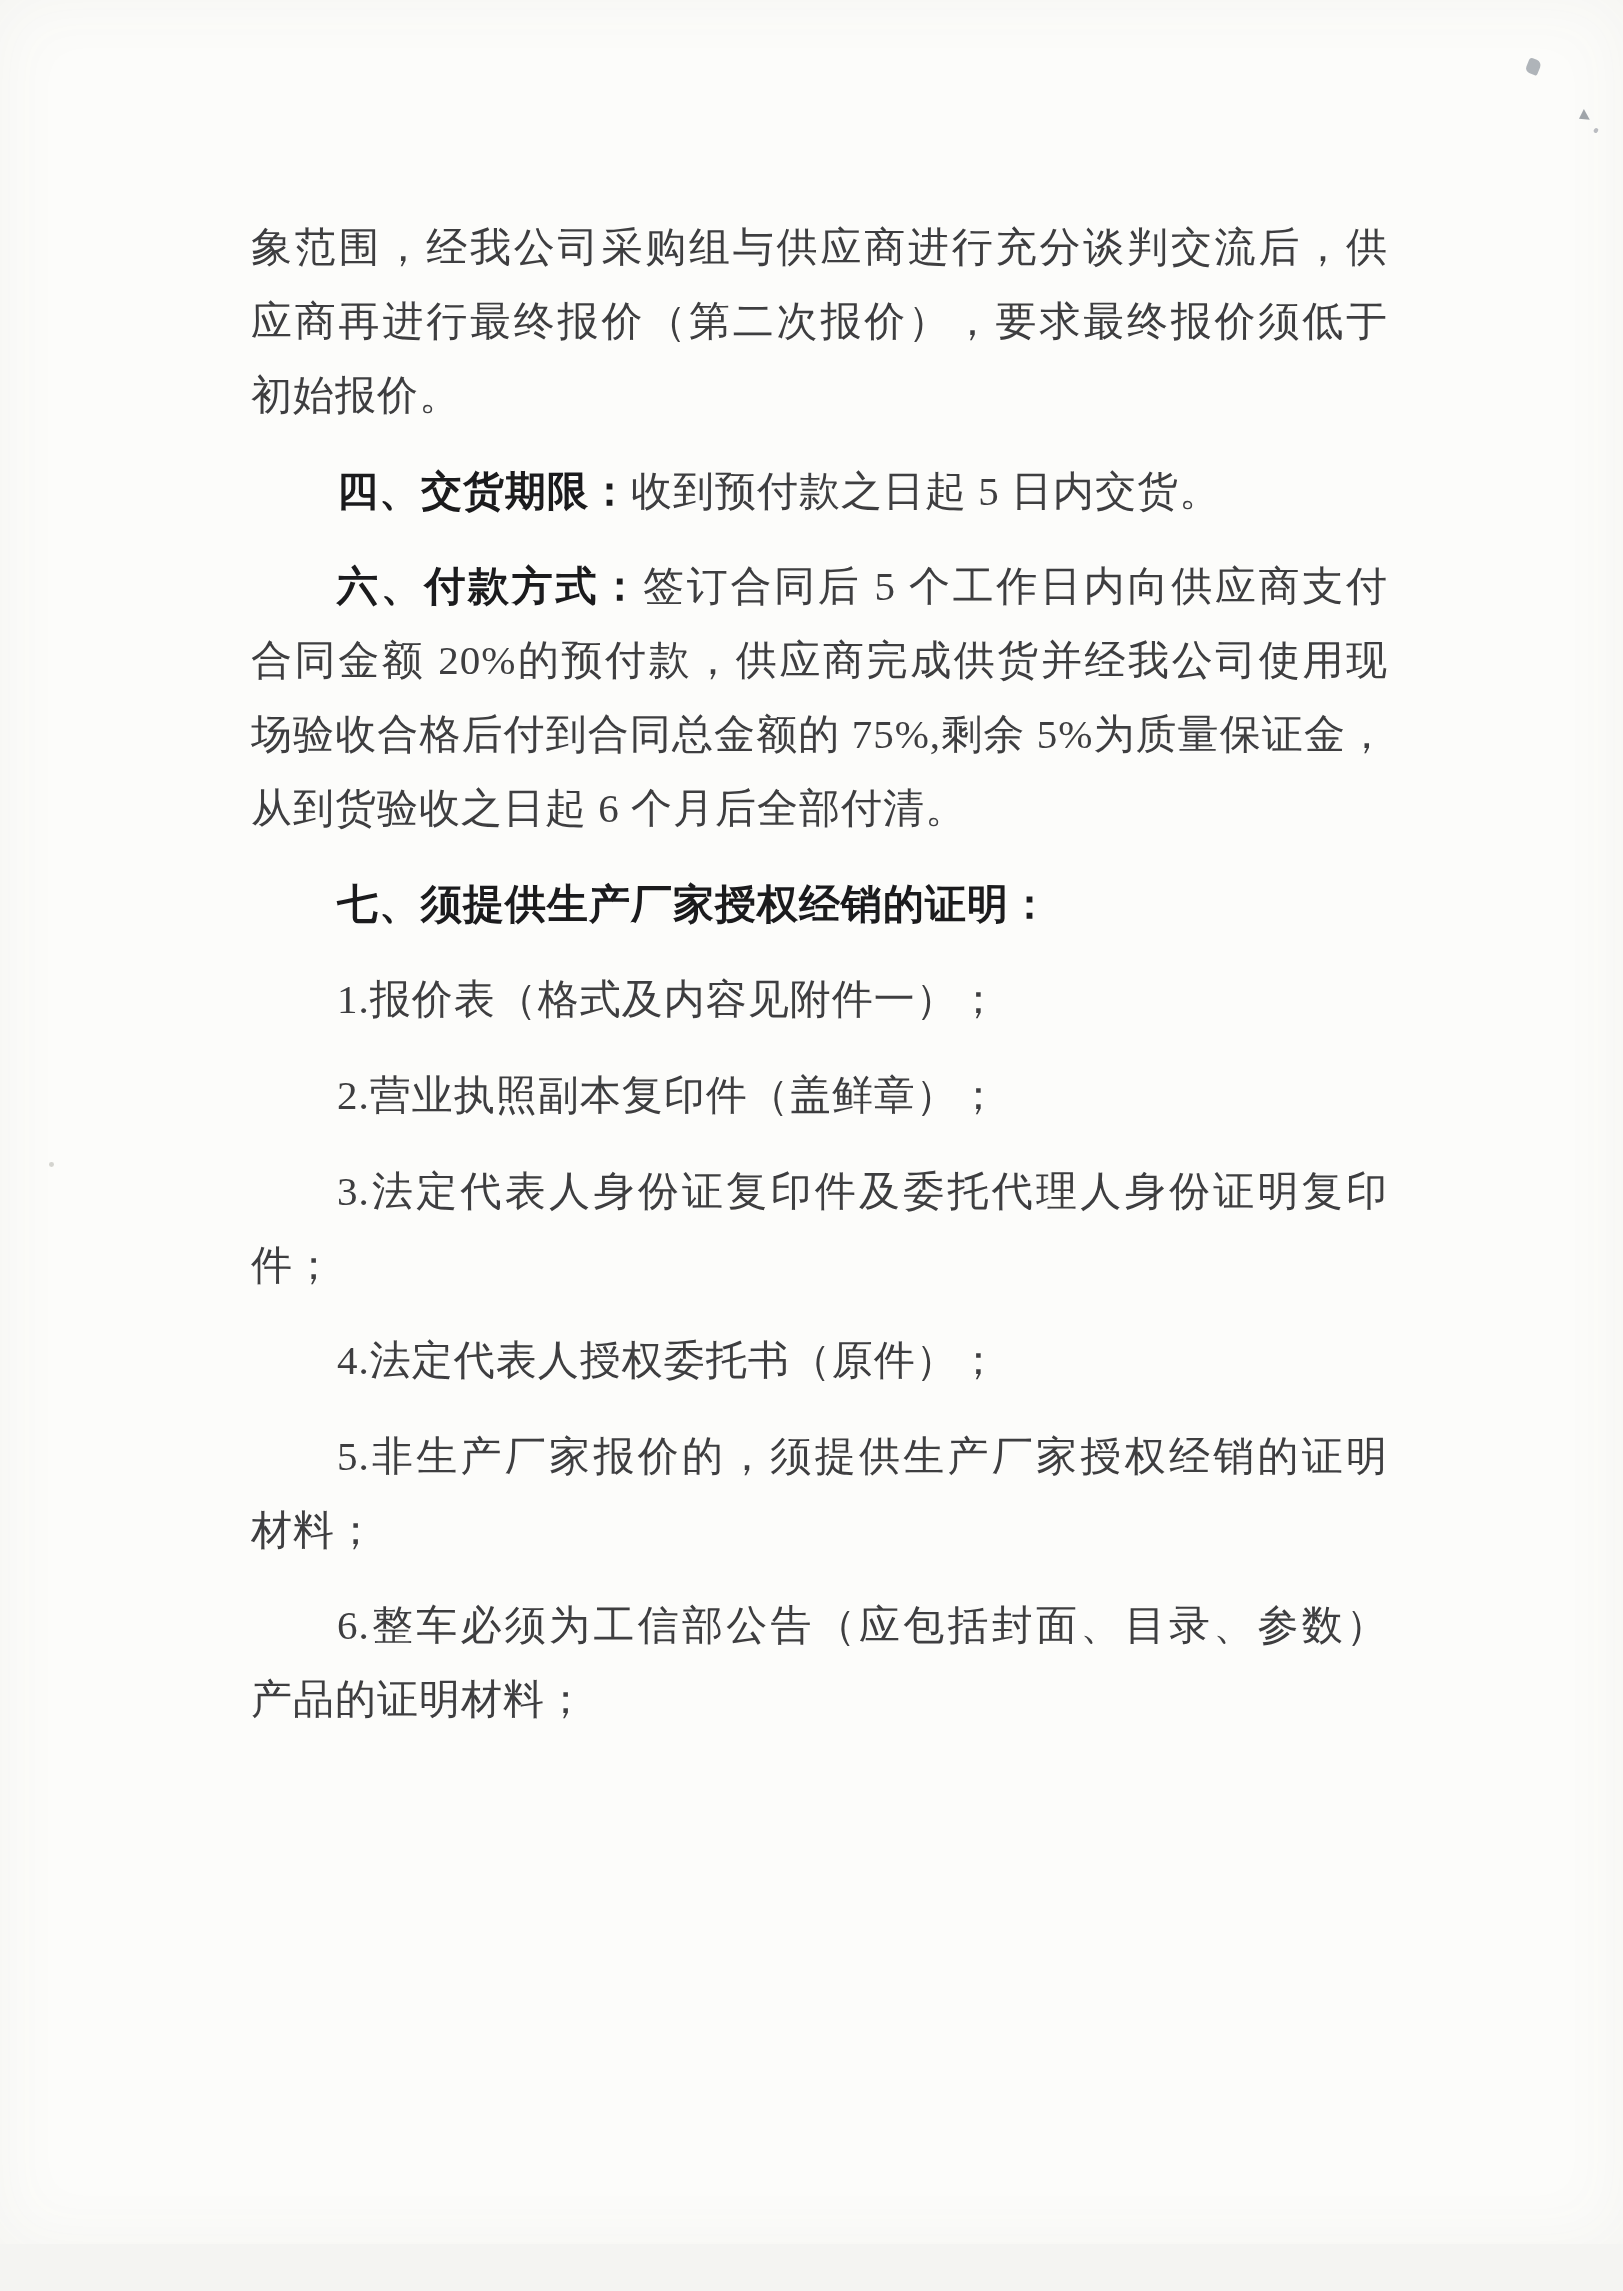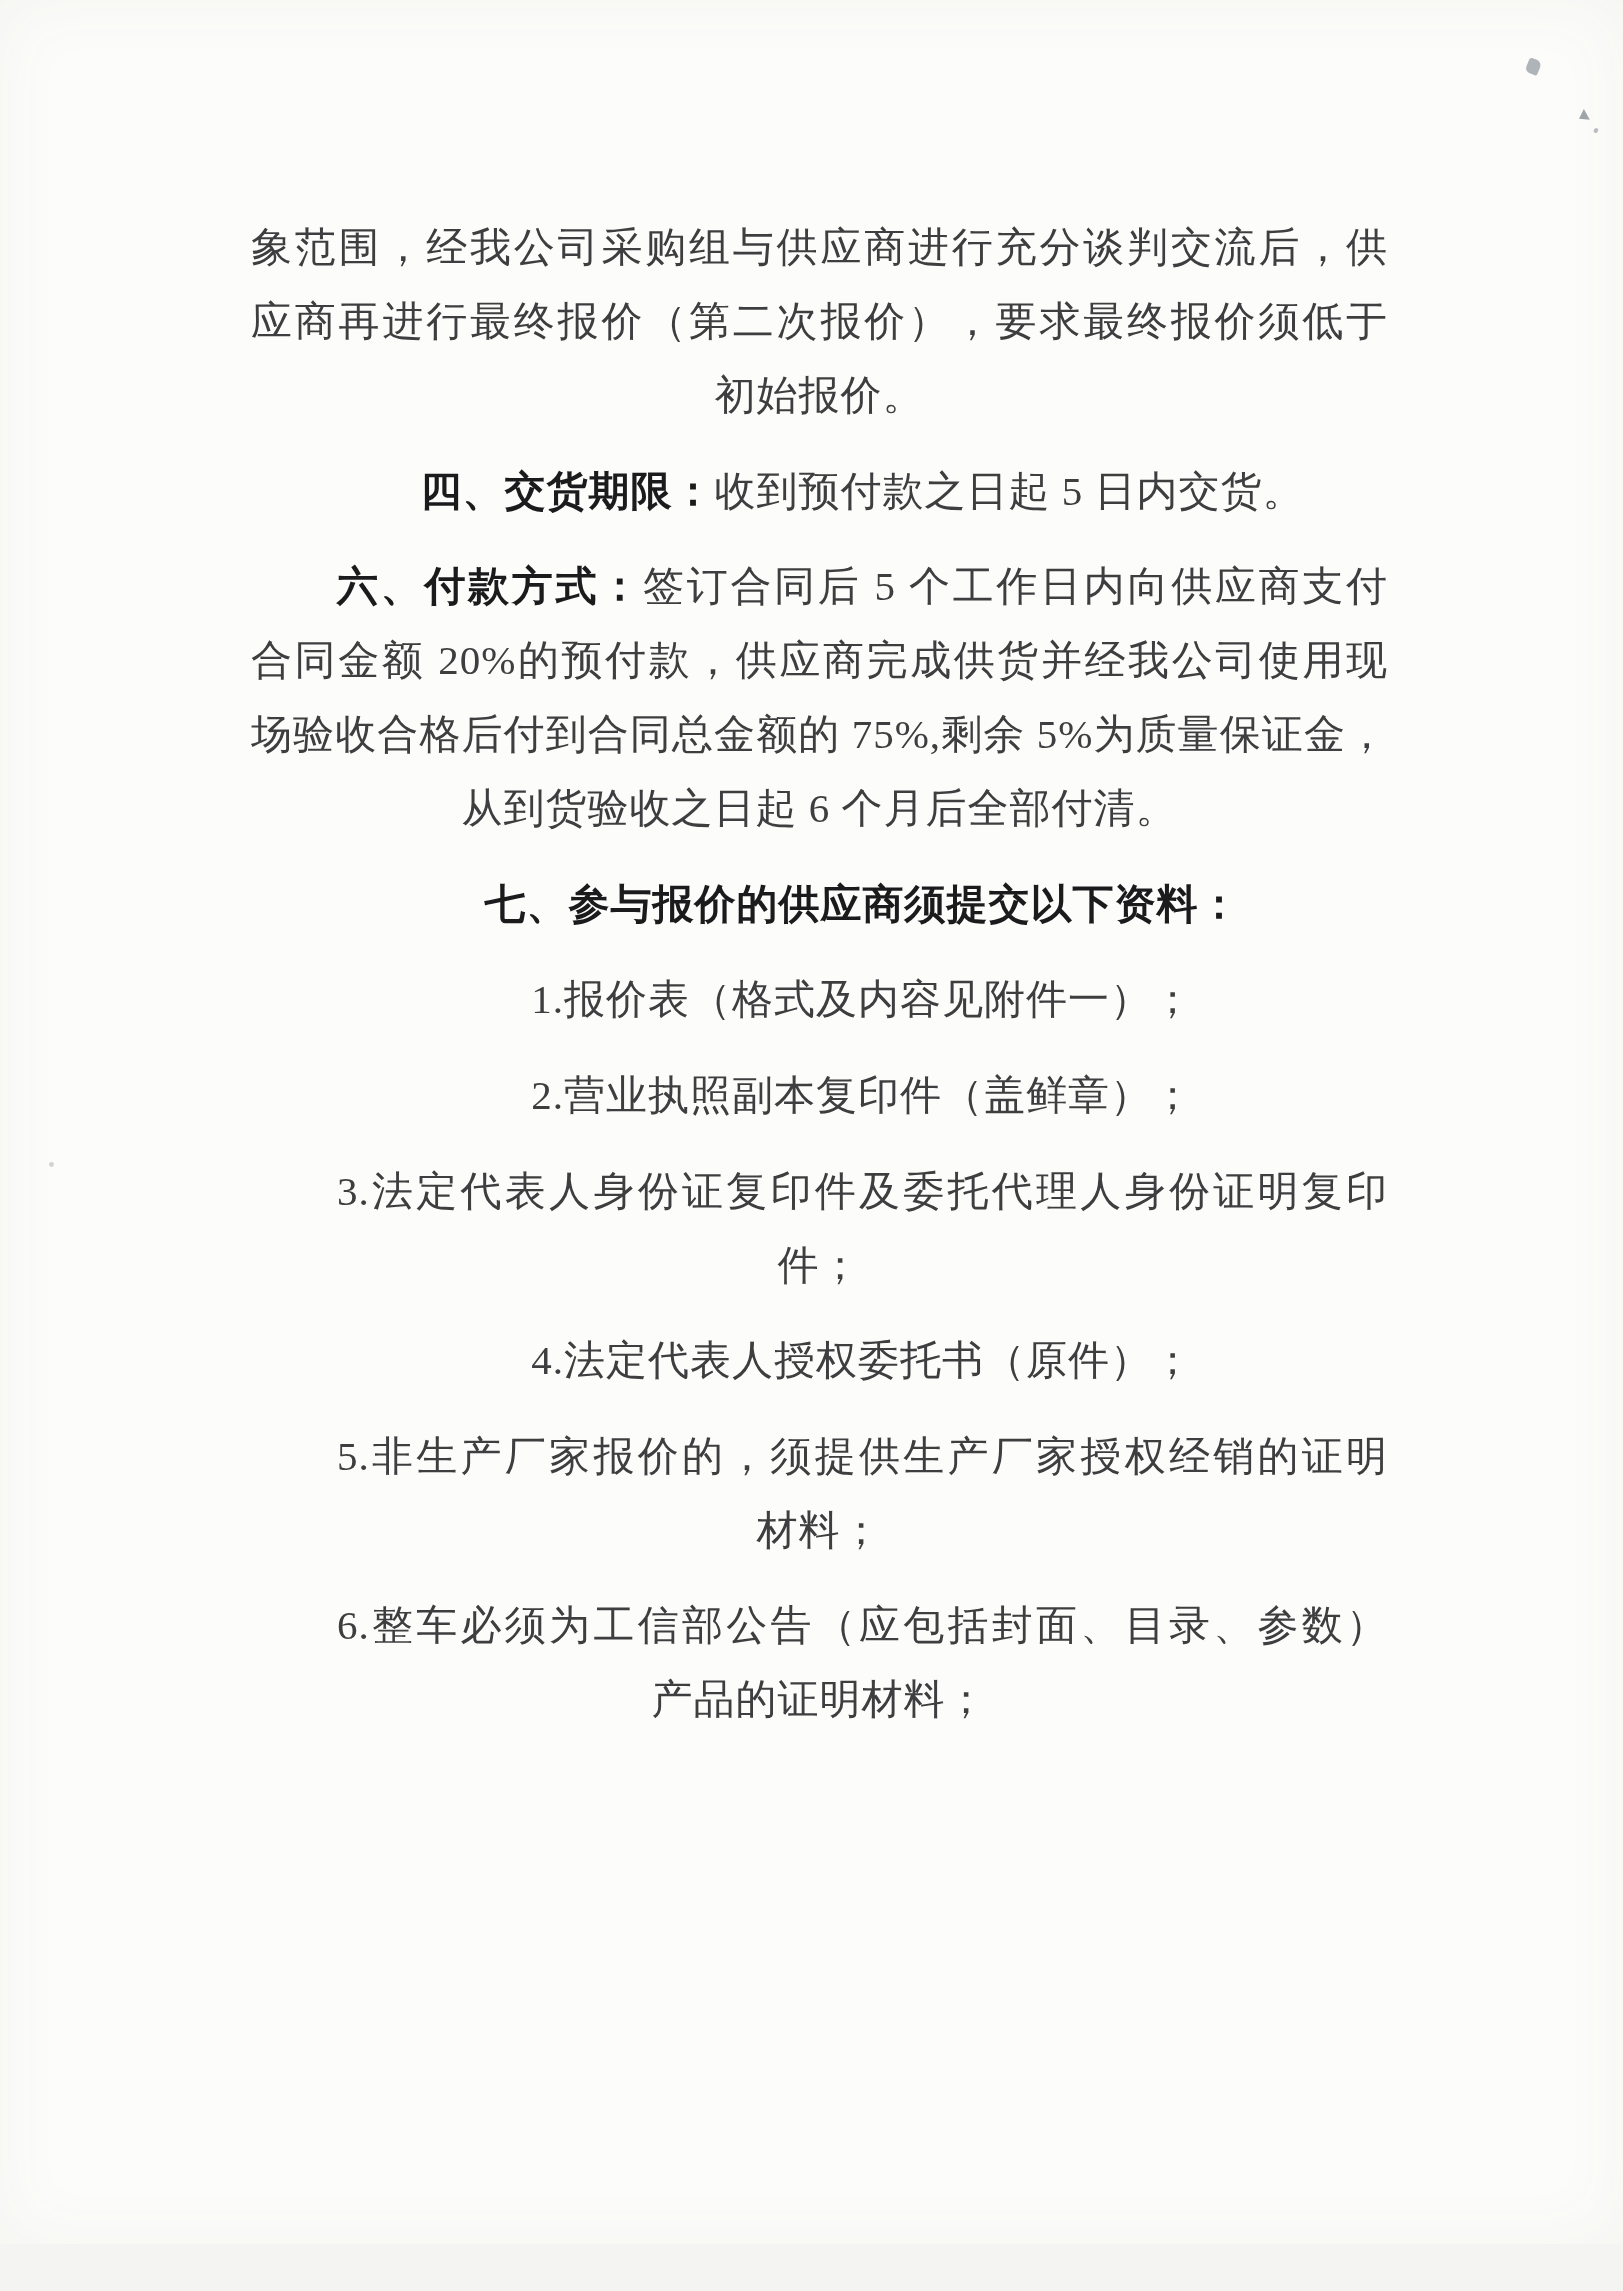--- a/index.html
+++ b/index.html
@@ -23,21 +23,21 @@
     font-size: 41px;
     letter-spacing: 1px;
   }
   .para { margin: 0 0 21.6px 0; }
   .line {
     display: block;
     height: 74px;
     line-height: 74px;
     white-space: nowrap;
     overflow: hidden;
-    text-align: center;
+    text-align: left;
   }
   .line.full {
     text-align: justify;
     text-align-last: justify;
   }
   .line.indent { text-indent: 86px; }
   .hd {
     font-family: Liberation Sans, sans-serif;
     font-weight: 700;
     color: #1b1b1d;
@@ -89,21 +89,21 @@
 
 
     <div class="para">
       <span class="line full indent"><b class="hd">六、付款方式：</b><span>签订合同后 5 个工作日内向供应商支付</span></span>
       <span class="line full">合同金额 20%的预付款，供应商完成供货并经我公司使用现</span>
       <span class="line full">场验收合格后付到合同总金额的 75%,剩余 5%为质量保证金，</span>
       <span class="line">从到货验收之日起 6 个月后全部付清。</span>
     </div>
 
     <div class="para">
-      <span class="line indent hd">七、参与报价的供应商须提交以下资料：</span>
+      <span class="line indent hd">七、须提供生产厂家授权经销的证明：</span>
     </div>
 
     <div class="para">
       <span class="line indent">1.报价表（格式及内容见附件一）；</span>
     </div>
 
     <div class="para">
       <span class="line indent">2.营业执照副本复印件（盖鲜章）；</span>
     </div>
 

